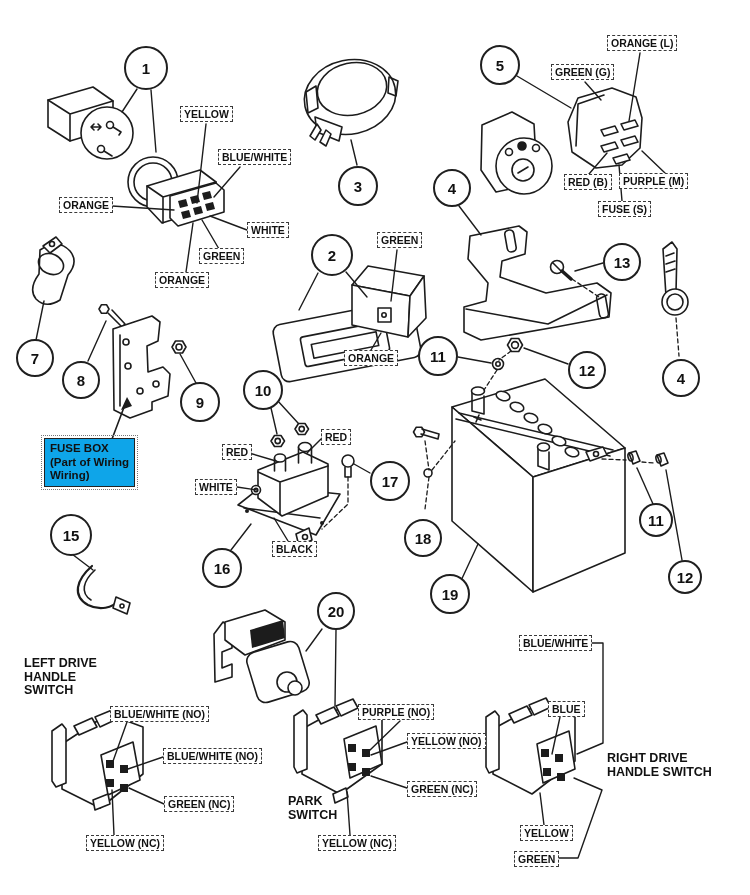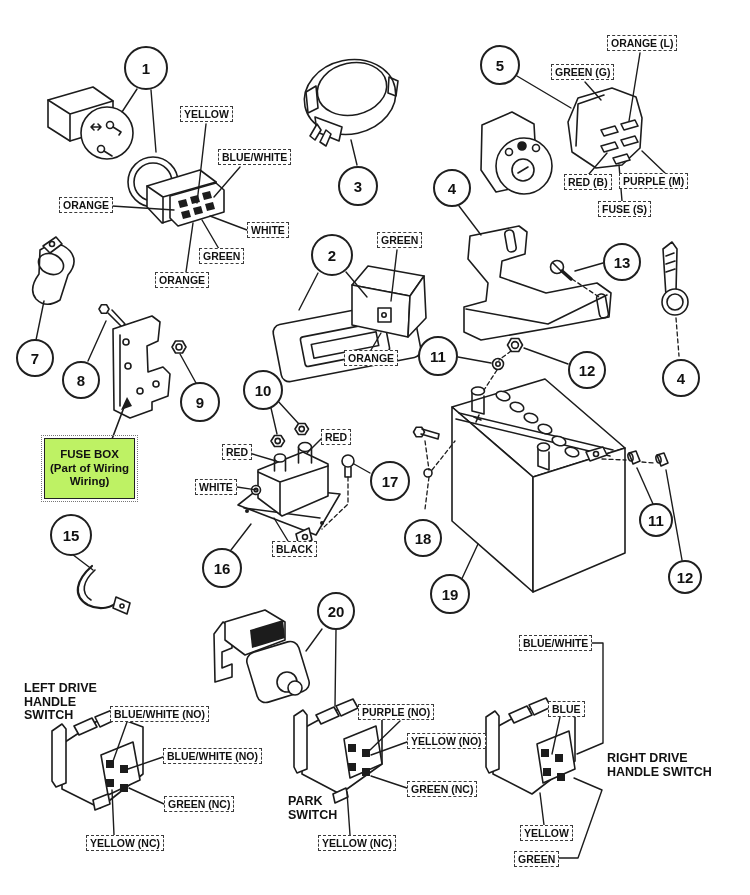--- a/index.html
+++ b/index.html
@@ -6,23 +6,23 @@
   .stage{position:relative;width:750px;height:895px;background:#fff;overflow:hidden;
          font-family:"Liberation Sans",sans-serif;}
   .stage svg{position:absolute;left:0;top:0;}
   .co{position:absolute;border:2px solid #1f1f1f;border-radius:50%;background:#fff;
       display:flex;align-items:center;justify-content:center;
       font:700 15px "Liberation Sans",sans-serif;color:#111;box-sizing:border-box;z-index:3;}
   .wl{position:absolute;background:#fff;border:1.5px dashed #3a3a3a;padding:1px 3px;
       font:700 10.5px "Liberation Sans",sans-serif;color:#111;white-space:nowrap;z-index:3;}
   .pn{position:absolute;font:700 12.5px/13.5px "Liberation Sans",sans-serif;color:#111;z-index:3;}
   .pn span{display:block;}
-  .fb{position:absolute;background:#bef264;border:1.6px solid #222;outline:1.5px dotted #777;
-      outline-offset:2px;padding:9px 5px;font:700 11.5px/13.5px "Liberation Sans",sans-serif;
-      color:#111;z-index:3;text-align:center;}
+  .fb{position:absolute;background:#0ea5e9;border:1.6px solid #222;outline:1.5px dotted #777;
+      outline-offset:2px;padding:3px 5px;font:700 11.5px/13.5px "Liberation Sans",sans-serif;
+      color:#111;z-index:3;}
   .fb span{display:block;}
   .wm{position:absolute;left:190px;top:430px;font:700 34px "Liberation Sans",sans-serif;
       color:rgba(150,150,150,0.38);-webkit-text-stroke:1.2px rgba(115,115,115,0.55);
       letter-spacing:-0.5px;z-index:5;pointer-events:none;white-space:nowrap;}
 </style>
 </head>
 <body>
 
 <div class="stage">
 
@@ -419,21 +419,21 @@
 <div class="wl" style="left:86px;top:835px">YELLOW (NC)</div>
 <div class="wl" style="left:358px;top:704px">PURPLE (NO)</div>
 <div class="wl" style="left:407px;top:733px">YELLOW (NO)</div>
 <div class="wl" style="left:407px;top:781px">GREEN (NC)</div>
 <div class="wl" style="left:318px;top:835px">YELLOW (NC)</div>
 <div class="wl" style="left:519px;top:635px">BLUE/WHITE</div>
 <div class="wl" style="left:548px;top:701px">BLUE</div>
 <div class="wl" style="left:520px;top:825px">YELLOW</div>
 <div class="wl" style="left:514px;top:851px">GREEN</div>
 
-<div class="pn" style="left:24px;top:682px">
+<div class="pn" style="left:24px;top:657px">
   <span>LEFT DRIVE</span>
   <span>HANDLE</span>
   <span>SWITCH</span>
 </div>
 <div class="pn" style="left:288px;top:795px">
   <span>PARK</span>
   <span>SWITCH</span>
 </div>
 <div class="pn" style="left:607px;top:752px">
   <span>RIGHT DRIVE</span>

